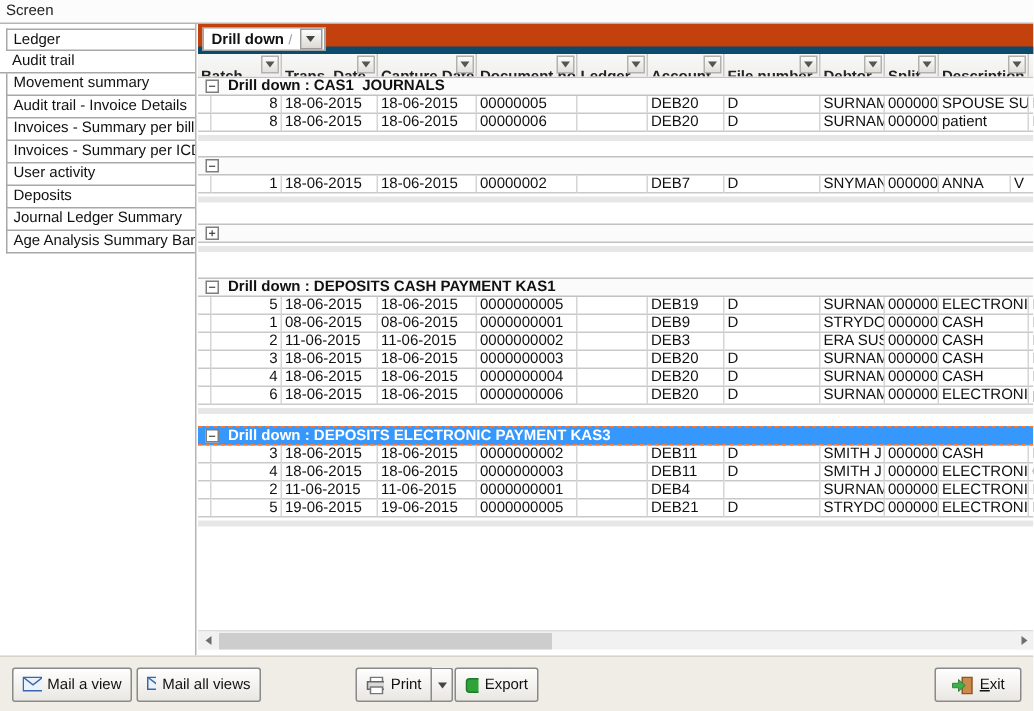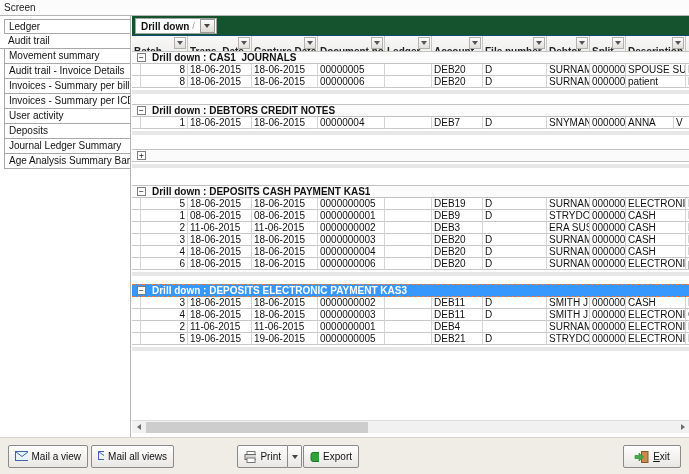--- a/index.html
+++ b/index.html
@@ -7,21 +7,21 @@
   body{position:relative;background:#fff;font-family:"Liberation Sans",sans-serif;font-size:10px;color:#111;overflow:hidden}
 
   .top-strip{position:absolute;left:0;top:0;width:689px;height:16px;background:#FCFCFC;border-bottom:1px solid #B5B5B5;padding:2px 16px 0 4px;font-size:10px;color:#222}
 
   .sidebar{position:absolute;left:0;top:16px;width:131px;bottom:37px;background:#fff;border-right:1px solid #B5B5B5;padding-top:3px}
   .sidebar-list{list-style:none;margin-left:4px}
   .sidebar-item{height:15px;line-height:14px;padding-left:4px;border-bottom:1px solid #A8A8A8;border-left:1px solid #A8A8A8;white-space:nowrap;overflow:hidden;cursor:default}
   .sidebar-item:first-child{border-top:1px solid #A8A8A8}
   .sidebar-item.selected{margin-left:-4px;padding-left:8px;border-left:none}
 
-  .main-toolbar{position:absolute;left:132px;top:16px;right:0;height:20px;background:#14532d;border-bottom:1px solid #0c4a6e}
+  .main-toolbar{position:absolute;left:132px;top:16px;right:0;height:20px;background:#c2410c;border-bottom:5px solid #0c4a6e}
   .drilldown{position:absolute;left:3px;top:2px;height:16px;background:#fff;border:1px solid #A3A3A3;display:flex;align-items:center;padding-left:5px}
   .drilldown-label{font-weight:bold}
   .drilldown-slash{color:#999;margin:0 3px;font-size:9px}
   .dd-btn{width:15px;height:14px;margin:0 1px 0 2px;background:linear-gradient(#FDFDFD,#DDDAD3);border:1px solid #9A9A9A;display:flex;align-items:center;justify-content:center}
   .tri-down{width:0;height:0;border-left:3px solid transparent;border-right:3px solid transparent;border-top:4px solid #444}
 
   .col-header{position:absolute;left:132px;top:36px;right:0;height:32px;display:flex;background:linear-gradient(#F8F8F8,#E9E7E4);border-bottom:1px solid #ABA9A5}
   .hcell{position:relative;border-right:1px solid #C9C7C3;display:flex;align-items:center;padding:0 2px;font-weight:bold;color:#222;overflow:hidden;white-space:nowrap;flex:0 0 auto}
   .hcell.flex{flex:1 1 auto;border-right:none}
   .filter-btn{position:absolute;right:1px;top:1px;width:12px;height:12px;background:linear-gradient(#FCFCFC,#E2E0DC);border:1px solid #B3B1AD;display:flex;align-items:center;justify-content:center}
@@ -187,27 +187,27 @@
         <div class="cell" style="width: 51px;">DEB20</div>
         <div class="cell" style="width: 64px;">D</div>
         <div class="cell" style="width: 43px;">SURNAME</div>
         <div class="cell" style="width: 36px;">0000000</div>
         <div class="cell" style="width: 60px;">patient</div>
         <div class="cell flex">L</div>
       </div>
       <div class="group-band"></div>
     </div>
     <div class="group g2">
-      <div class="group-header"><span class="gh-icon">−</span><span>Drill down : DEBTORS CREDIT NOTES</span></div>
+      <div class="group-header"><span class="gh-icon">−</span></div>
       <div class="row">
         <div class="cell indent" style="width: 9px;"></div>
         <div class="cell num" style="width: 47px;">1</div>
         <div class="cell" style="width: 64px;">18-06-2015</div>
         <div class="cell" style="width: 66px;">18-06-2015</div>
-        <div class="cell" style="width: 67px;">00000004</div>
+        <div class="cell" style="width: 67px;">00000002</div>
         <div class="cell" style="width: 47px;"></div>
         <div class="cell" style="width: 51px;">DEB7</div>
         <div class="cell" style="width: 64px;">D</div>
         <div class="cell" style="width: 43px;">SNYMAN A</div>
         <div class="cell" style="width: 36px;">0000000</div>
         <div class="cell" style="width: 48px;">ANNA</div>
         <div class="cell flex">V</div>
       </div>
       <div class="group-band"></div>
     </div>

